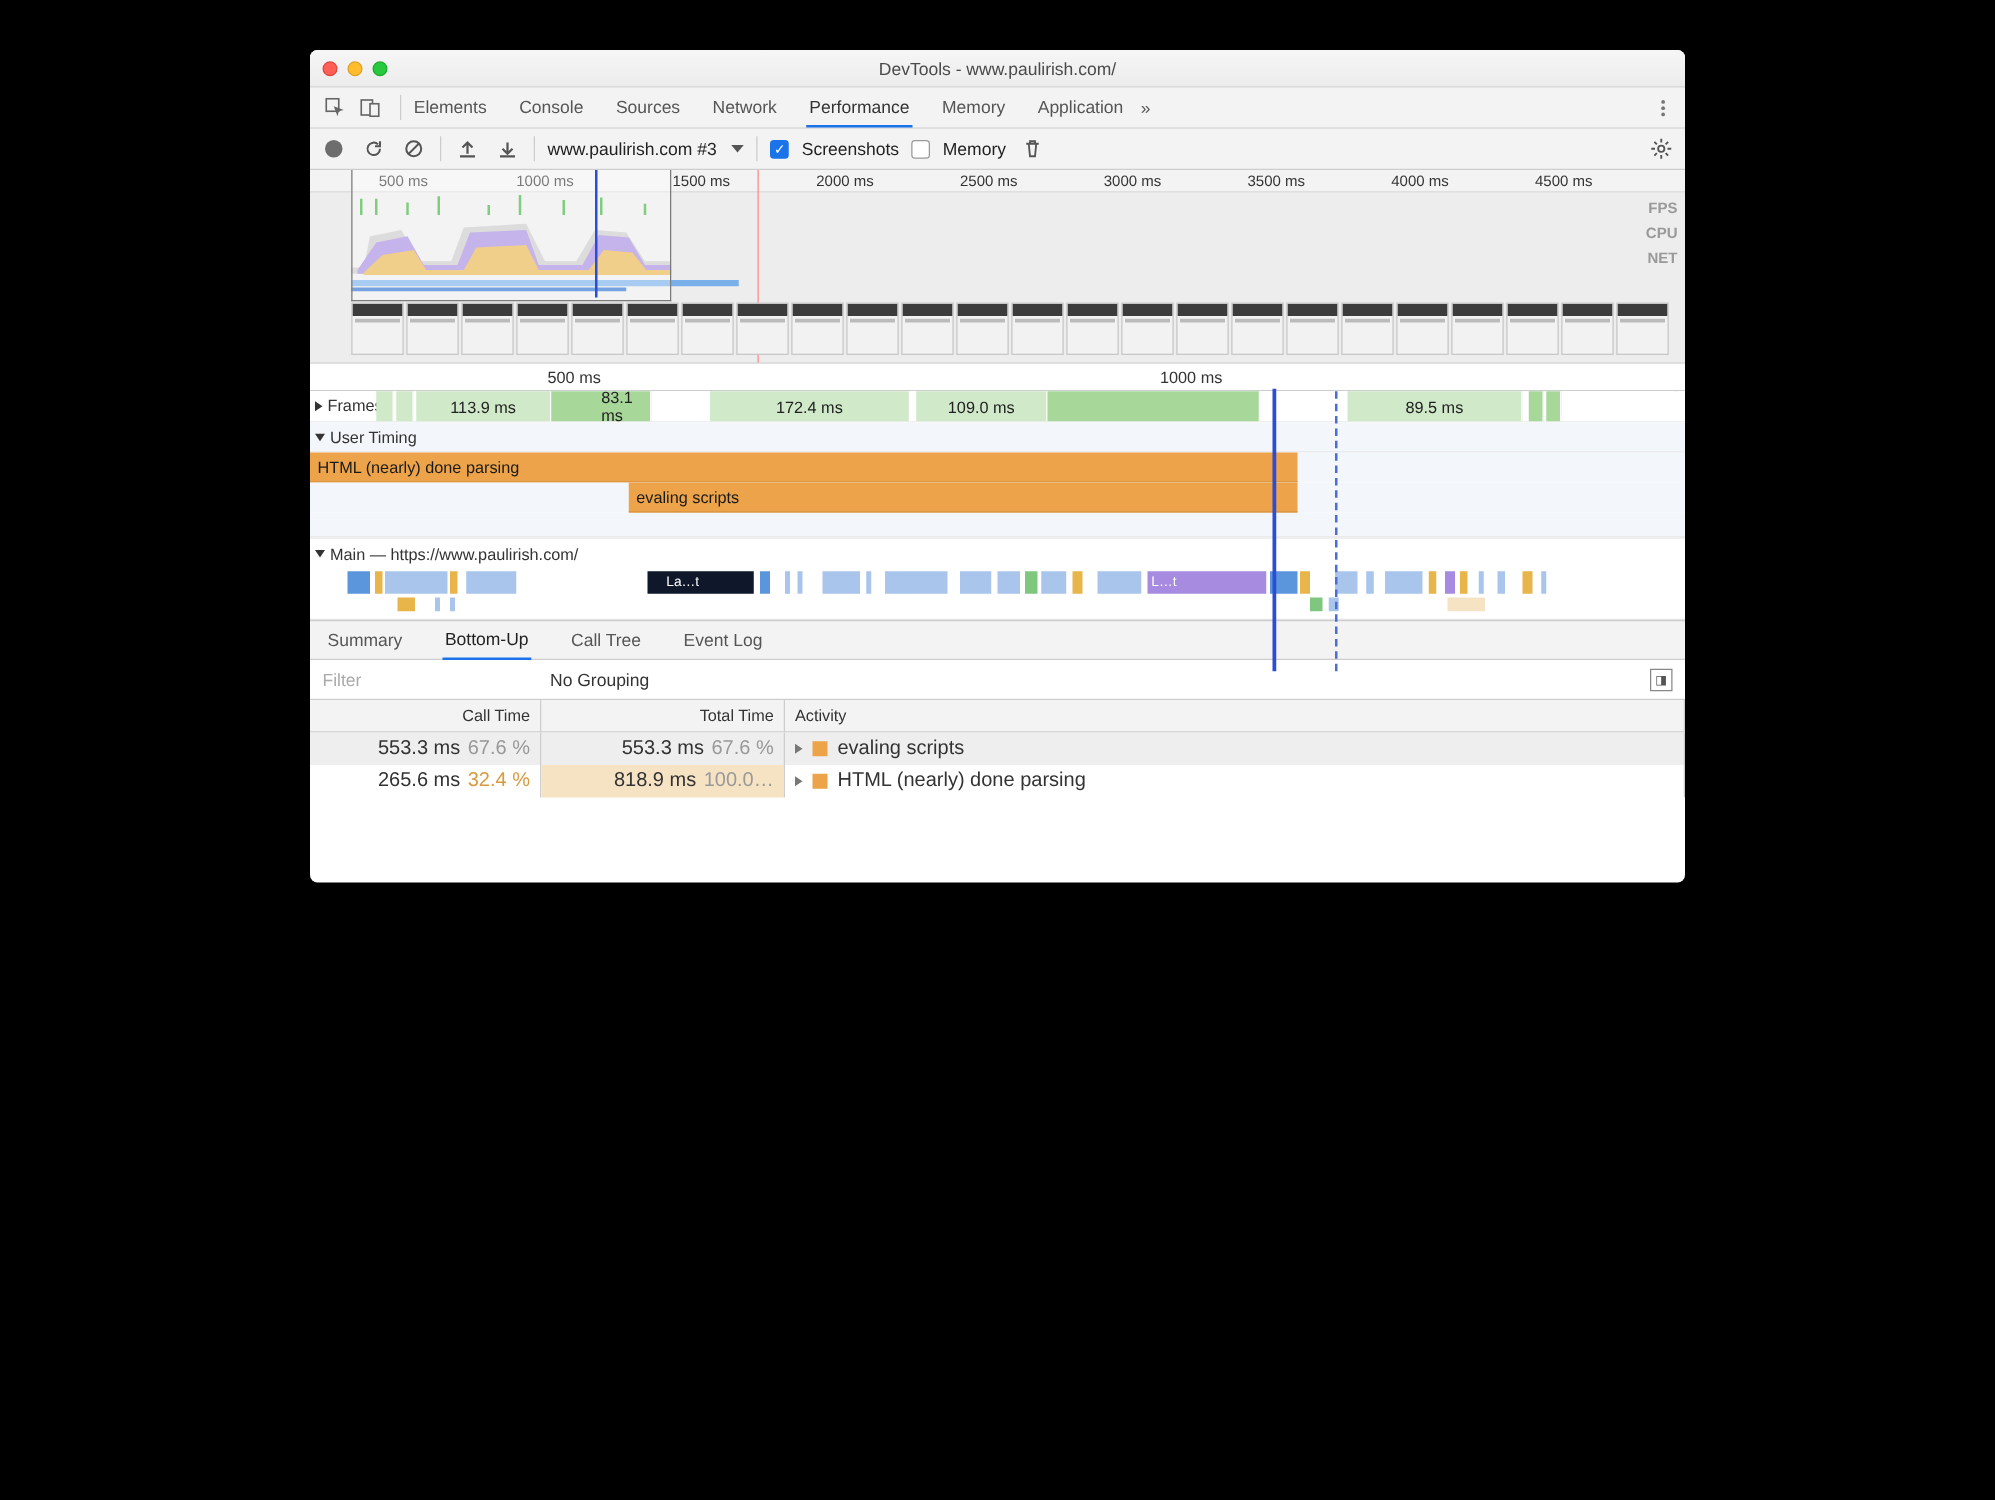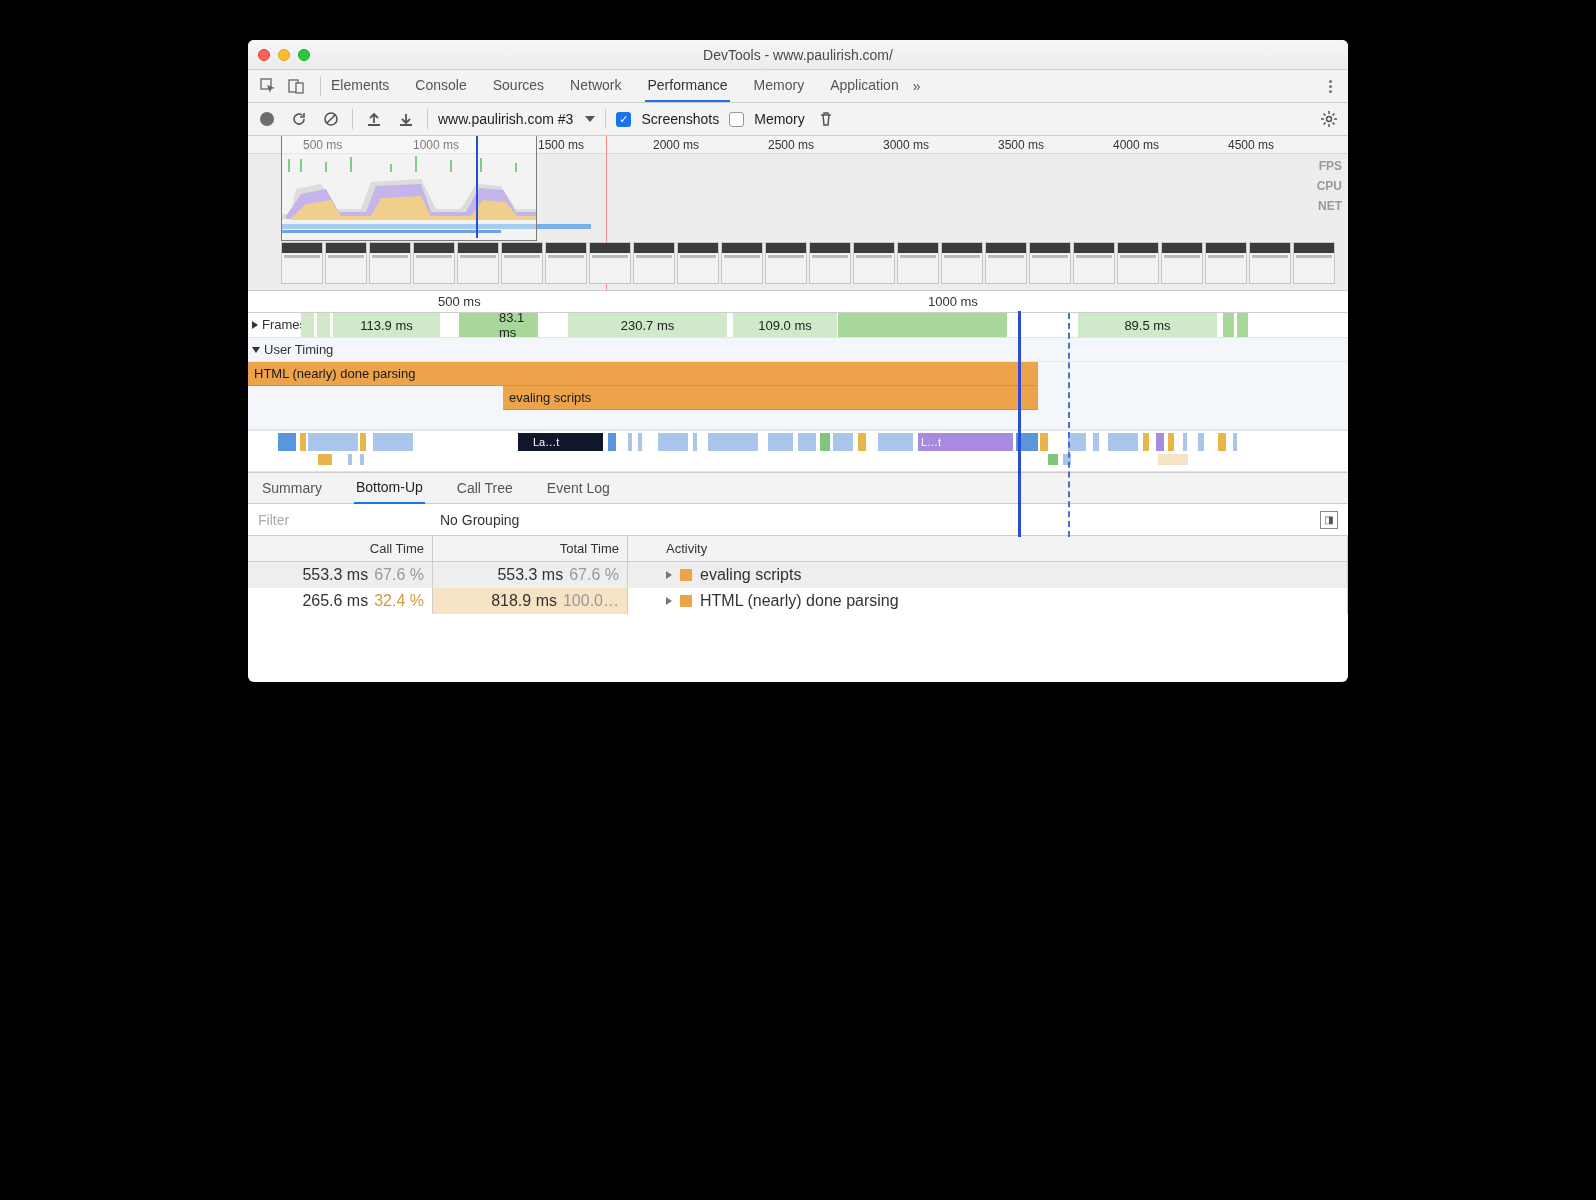--- a/index.html
+++ b/index.html
@@ -77,21 +77,21 @@
   .filterrow { height:32px; display:flex; align-items:center; padding:0 10px; border-bottom:1px solid #cdcdcd; background:#fff; gap:32px;}
   .filterrow input { border:none; outline:none; font-size:14px; color:#333; width:150px; }
   .filterrow input::placeholder{color:#aaa;}
   .group-sel { color:#333; font-size:14px; display:flex; align-items:center; gap:30px;}
   .panelbtn { margin-left:auto; width:18px; height:18px; border:1px solid #888; display:flex; align-items:center; justify-content:center; font-size:10px; color:#555;}
   
   .thead { height:26px; display:flex; background:#f3f3f3; border-bottom:1px solid #cdcdcd; font-size:13px; color:#333;}
   .thead div, .trow div.cell { padding:4px 8px; border-right:1px solid #cdcdcd; display:flex; align-items:center;}
   .col-self { width:185px; justify-content:flex-end;}
   .col-total { width:195px; justify-content:flex-end;}
-  .col-act { flex:1;margin-left:30px; }
+  .col-act { flex:1; }
   .tbody { min-height:120px; }
   .trow { height:26px; display:flex; font-size:16px; }
   .trow.sel { background:#eee; }
   .pct { color:#999; margin-left:6px;}
   .pct.or { color:#d79a3e;}
   .sw { width:12px;height:12px;background:#eca349;margin:0 8px 0 4px;}
   .rt { width:0;height:0;border-top:4px solid transparent;border-bottom:4px solid transparent;border-left:6px solid #777;margin-right:4px;}
   .hl-total { background:linear-gradient(to right,#f6e3c4 0%,#f6e3c4 100%); }
   svg { display:block; }
   .scroll-ind { position:absolute; right:2px; top:0; width:10px; height:16px; background:#c0c0c0; border-radius:5px;}
@@ -274,22 +274,22 @@
     <div class="scroll-ind"></div>
     <div class="frames-row">
       <span style="position:absolute;left:4px;top:4px;display:flex;align-items:center;gap:4px;">
         <span class="tri right"></span>
         <span style="font-weight:500">Frames</span>
       </span>
       <div id="frames-container">
           <div class="fblk" style="left: 53px; width: 14px;"></div>
           <div class="fblk" style="left: 69px; width: 14px;"></div>
           <div class="fblk" style="left: 85px; width: 108px;">113.9 ms</div>
-          <div class="fblk sel" style="left: 211px; width: 80px; padding-left: 40px;">83.1 ms</div>
-          <div class="fblk" style="left: 320px; width: 160px;">230.7 ms</div>
+          <div class="fblk sel" style="left: 193px; width: 80px; padding-left: 40px;">83.1 ms</div>
+          <div class="fblk" style="left: 320px; width: 160px;">172.4 ms</div>
           <div class="fblk" style="left: 485px; width: 105px;">109.0 ms</div>
           <div class="fblk sel" style="left: 590px; width: 170px;"></div>
           <div class="fblk" style="left: 830px; width: 140px;">89.5 ms</div>
           <div class="fblk sel" style="left: 975px; width: 12px;"></div>
           <div class="fblk sel" style="left: 989px; width: 12px;"></div>
         </div>
       <div class="vline-blue2"></div>
       <div class="vline-dash"></div>
     </div>
   </div>
@@ -304,20 +304,24 @@
           <div class="ut-bar" style="position: absolute; left: 0px; width: 790px;">HTML (nearly) done parsing</div>
         </div>
         <div style="position: relative; height: 24px; background: rgb(243, 246, 250);">
           <div class="ut-bar" style="position: absolute; left: 255px; width: 535px;">evaling scripts</div>
         </div>
       </div>
     <div class="ut-row" style="background:#f3f6fa;height:20px"></div>
   </div>
 
   <div class="track">
+    <div class="track-head">
+      <span class="tri"></span>
+      <span>Main — https://www.paulirish.com/</span>
+    </div>
     <div class="main-strip">
       <div class="mslice" style="left:0;width:18px;background:#5b95db"></div>
       <div class="mslice" style="left:22px;width:6px;background:#e7b54a"></div>
       <div class="mslice" style="left:30px;width:50px;background:#a9c5ec"></div>
       <div class="mslice" style="left:82px;width:6px;background:#e7b54a"></div>
       <div class="mslice" style="left:95px;width:40px;background:#a9c5ec"></div>
       <div class="mslice" style="left:240px;width:85px;background:#0f172a;color:#fff;font-size:11px;line-height:18px;padding-left:15px">La…t</div>
       <div class="mslice" style="left:330px;width:8px;background:#5b95db"></div>
       <div class="mslice" style="left:350px;width:4px;background:#a9c5ec"></div>
       <div class="mslice" style="left:360px;width:4px;background:#a9c5ec"></div>

